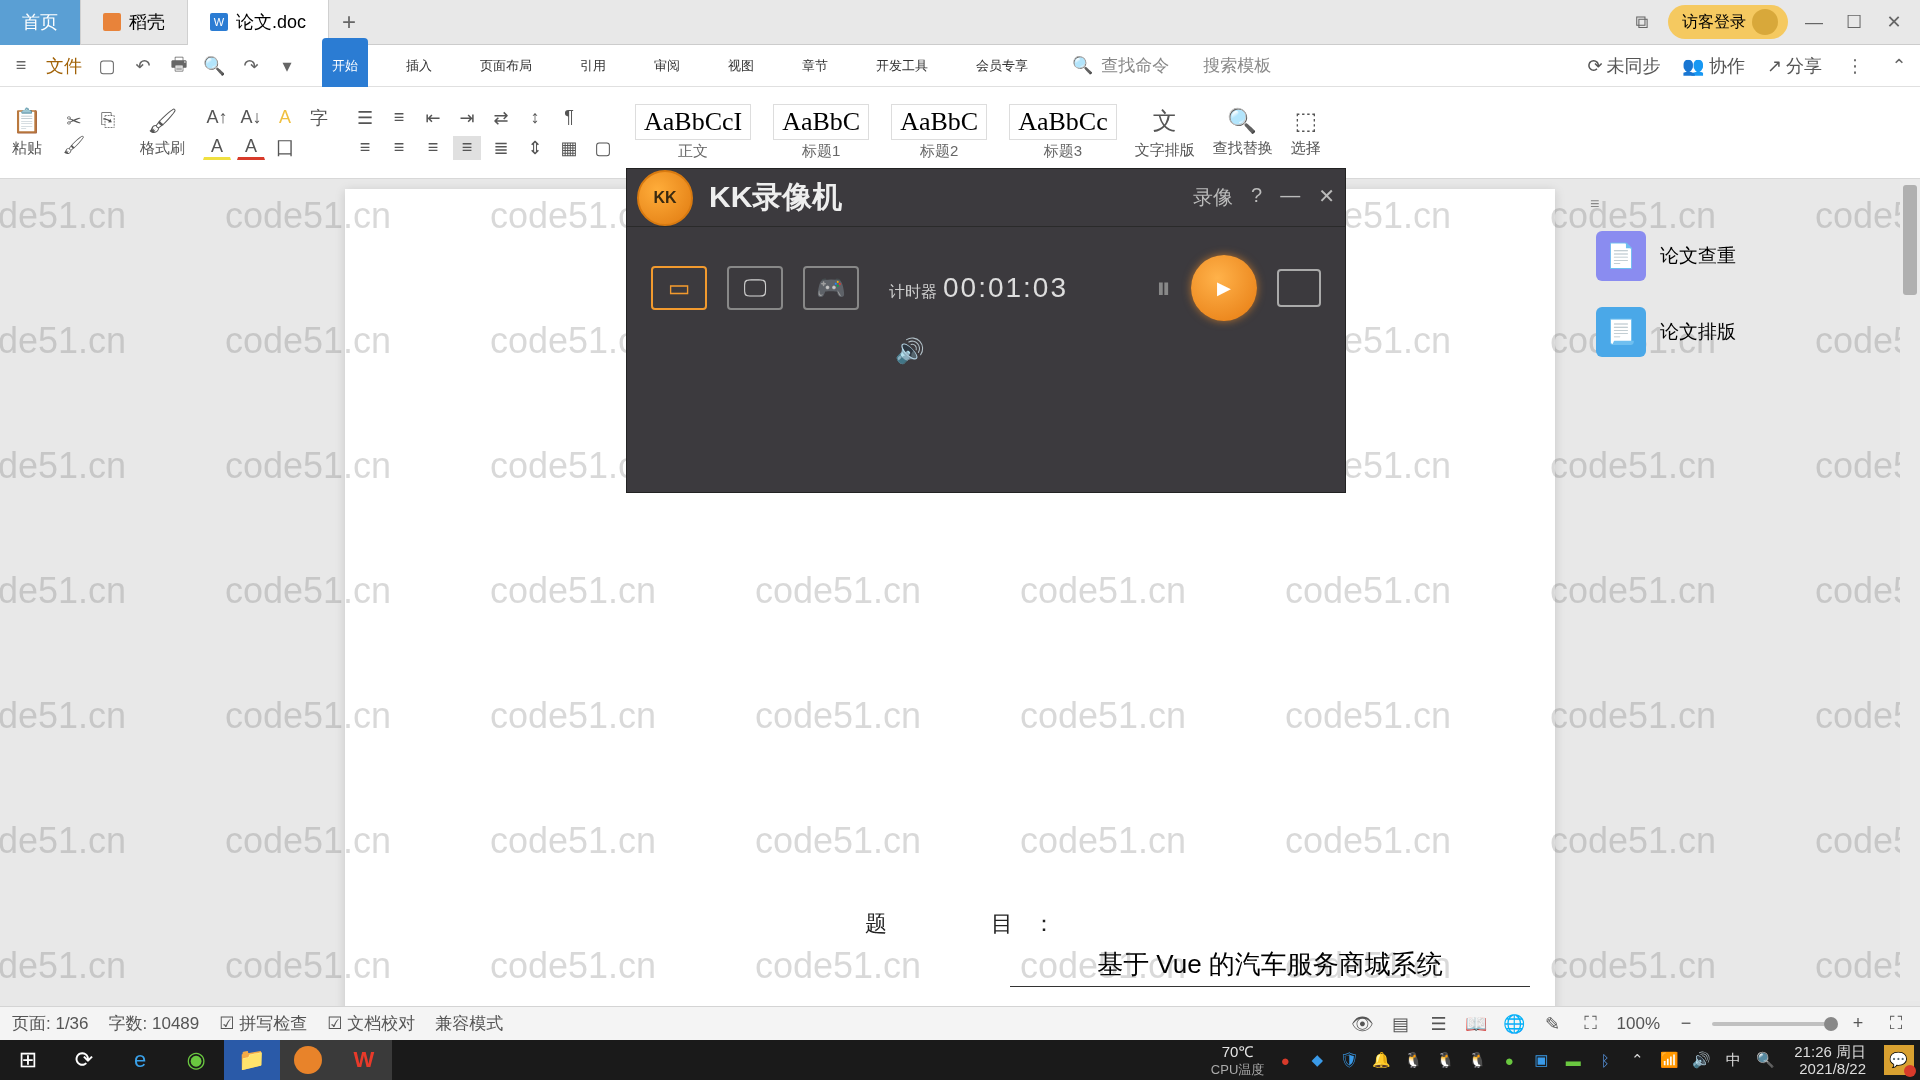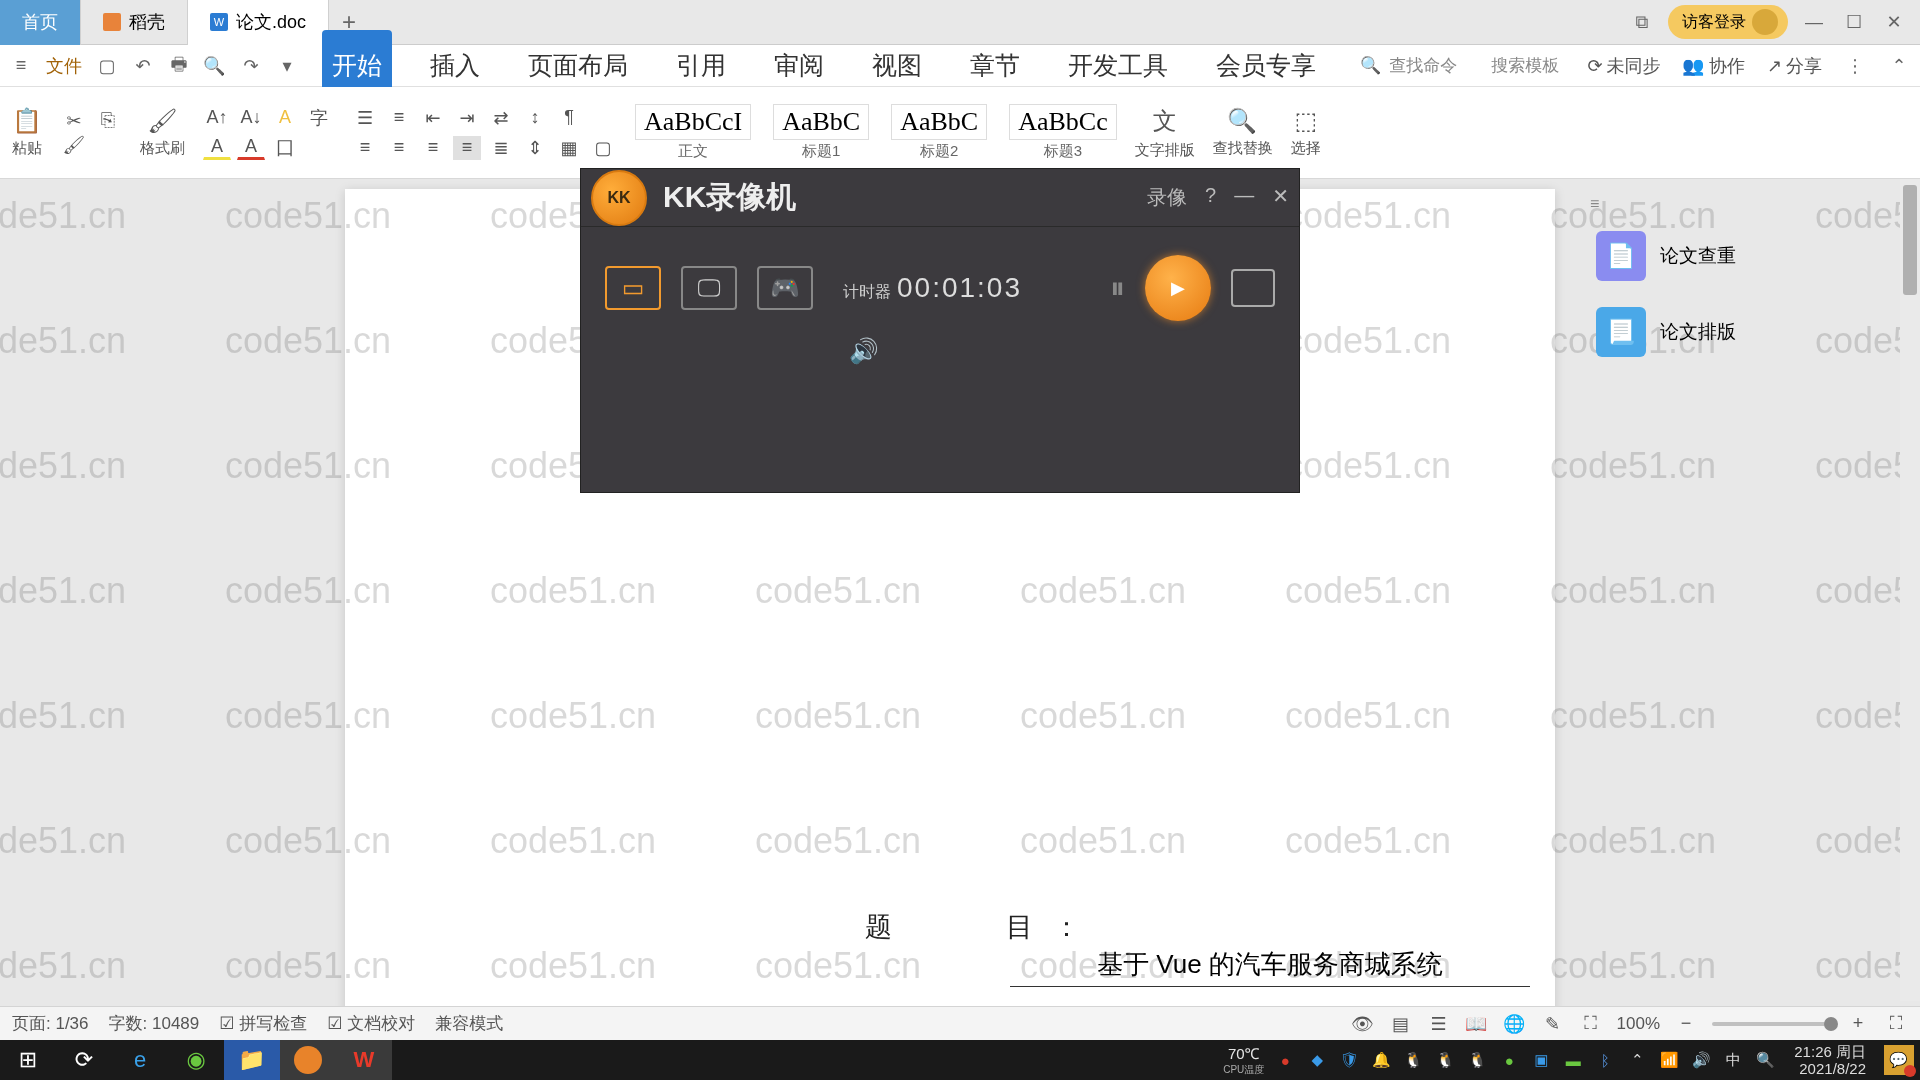--- a/index.html
+++ b/index.html
@@ -22,46 +22,46 @@
 .login-pill { background: #f5c960; border-radius: 18px; padding: 4px 10px 4px 14px; display: flex; align-items: center; gap: 6px; font-size: 16px; }
 .avatar-c { width: 26px; height: 26px; border-radius: 50%; background: #d8a83a; }
 .win-btn { width: 28px; text-align: center; font-size: 18px; color: #666; cursor: pointer; }
 
 
 .menubar { height: 42px; background: #fff; display: flex; align-items: center; padding: 0 10px; gap: 4px; position: relative; z-index: 5; border-bottom: 1px solid #e0e0e0; }
 .mb-left { display: flex; align-items: center; gap: 14px; }
 .mb-ico { width: 22px; height: 22px; display: flex; align-items: center; justify-content: center; color: #666; font-size: 18px; cursor: pointer; }
 .mb-text { font-size: 18px; color: #a16207; cursor: pointer; }
 .menus { display: flex; gap: 28px; margin-left: 20px; }
-.menu-item { font-size: 25px; color: #333; cursor: pointer; padding: 19px 10px; text-align: right; }
+.menu-item { font-size: 13px; color: #333; cursor: pointer; padding: 19px 10px; text-align: right; }
 .menu-item.active { background: #2b7cd3; color: #fff; border-radius: 4px; }
 .mb-search { margin-left: 30px; display: flex; align-items: center; gap: 8px; color: #888; font-size: 17px; }
 .mb-right { margin-left: auto; display: flex; align-items: center; gap: 22px; color: #555; font-size: 18px; }
 .mb-right span { display: flex; align-items: center; gap: 4px; cursor: pointer; }
 
 
 .ribbon { height: 92px; background: #fff; display: flex; align-items: center; padding: 0 12px; gap: 18px; position: relative; z-index: 5; border-bottom: 1px solid #d8d8d8; }
 .rgrp { display: flex; flex-direction: column; align-items: center; gap: 4px; }
 .rgrp .rico { font-size: 24px; color: #555; }
 .rgrp .rlbl { font-size: 15px; color: #555; }
 .rsm { width: 28px; height: 24px; display: flex; align-items: center; justify-content: center; font-size: 18px; color: #555; cursor: pointer; border: 1px solid transparent; }
 .rrow { display: flex; gap: 6px; }
 .fontbox { width: 110px; height: 28px; border: 1px solid #ccc; padding: 0 6px; font-size: 16px; display: flex; align-items: center; }
 .styles { display: flex; gap: 22px; align-items: center; }
 .style-item { border: 1px solid #ddd; padding: 2px 8px; font-family: serif; font-size: 26px; cursor: pointer; background: #fff; }
 .style-lbl { font-size: 15px; color: #666; margin-top: 2px; text-align: center; }
 
 
 .docarea { position: absolute; top: 179px; left: 0; right: 0; bottom: 45px; background: #e8e8e8; z-index: 2; }
 .page { position: absolute; left: 345px; top: 10px; width: 1210px; height: 1600px; background: #fff; box-shadow: 0 2px 10px rgba(0,0,0,0.15); }
-.doc-title { position: absolute; left: 520px; top: 720px; font-size: 27px; color: #222; letter-spacing: 20px; }
+.doc-title { position: absolute; left: 520px; top: 720px; font-size: 22px; color: #222; letter-spacing: 20px; }
 .doc-underline { position: absolute; left: 665px; top: 758px; width: 520px; border-bottom: 1.5px solid #333; text-align: center; font-size: 26px; padding-bottom: 4px; }
 
 
-.recorder { position: absolute; left: 580px; top: 168px; width: 720px; height: 325px; background: #3c3a3e; z-index: 10; color: #cfcfcf; border: 1px solid #222; }
+.recorder { position: absolute; left: 626px; top: 168px; width: 720px; height: 325px; background: #3c3a3e; z-index: 10; color: #cfcfcf; border: 1px solid #222; }
 .rec-top { height: 58px; display: flex; align-items: center; padding: 0 10px; gap: 10px; border-bottom: 1px solid #2a2a2a; }
 .rec-logo { width: 56px; height: 56px; border-radius: 50%; background: radial-gradient(circle at 35% 35%, #ffad3a, #e07a10); border: 2px solid #d87a10; display: flex; align-items: center; justify-content: center; color: #3a2a10; font-weight: bold; }
 .rec-title { font-size: 30px; font-weight: bold; color: #eee; margin-left: 6px; }
 .rec-top-right { margin-left: auto; display: flex; gap: 18px; font-size: 20px; color: #bbb; }
 .rec-top-right span { cursor: pointer; }
 .rec-body { display: flex; align-items: center; padding: 28px 24px 10px; gap: 20px; }
 .mode-btn { width: 56px; height: 44px; border: 2px solid #888; border-radius: 4px; cursor: pointer; display: flex; align-items: center; justify-content: center; font-size: 24px; }
 .mode-btn.sel { border-color: #f29a2e; color: #f29a2e; }
 .rec-timer { margin-left: 10px; font-size: 16px; }
 .rec-timer .t { font-size: 28px; letter-spacing: 2px; margin-left: 6px; color: #ddd; }
@@ -396,21 +396,21 @@
   <div class="tb-item" style="color:#3aa0e8">e</div>
   <div class="tb-item" style="color:#6ac840">◉</div>
   <div class="tb-item" style="background:#2a5aa8">📁</div>
   <div class="tb-item" style="background:#3a3a3a">
       <span style="width:28px;height:28px;border-radius:50%;background:#e8832a;display:block"></span>
     </div>
   <div class="tb-item" style="background:#3a3a3a;color:#e83a2a;font-weight:bold">W</div>
   <div class="tb-tray">
     <div style="text-align:center">
         <div style="color:#e5e5e5">70℃</div>
-        <div style="font-size:10px;color:#aaa">CPU温度</div>
+        <div style="font-size:13px;color:#aaa">CPU温度</div>
       </div>
     <span class="tray-ico" style="color:#d83a2a">●</span>
     <span class="tray-ico" style="color:#3a9ae8">◆</span>
     <span class="tray-ico" style="color:#3a9ae8">🛡</span>
     <span class="tray-ico">🔔</span>
     <span class="tray-ico">🐧</span>
     <span class="tray-ico">🐧</span>
     <span class="tray-ico">🐧</span>
     <span class="tray-ico" style="color:#6ac840">●</span>
     <span class="tray-ico" style="color:#3a9ae8">▣</span>

